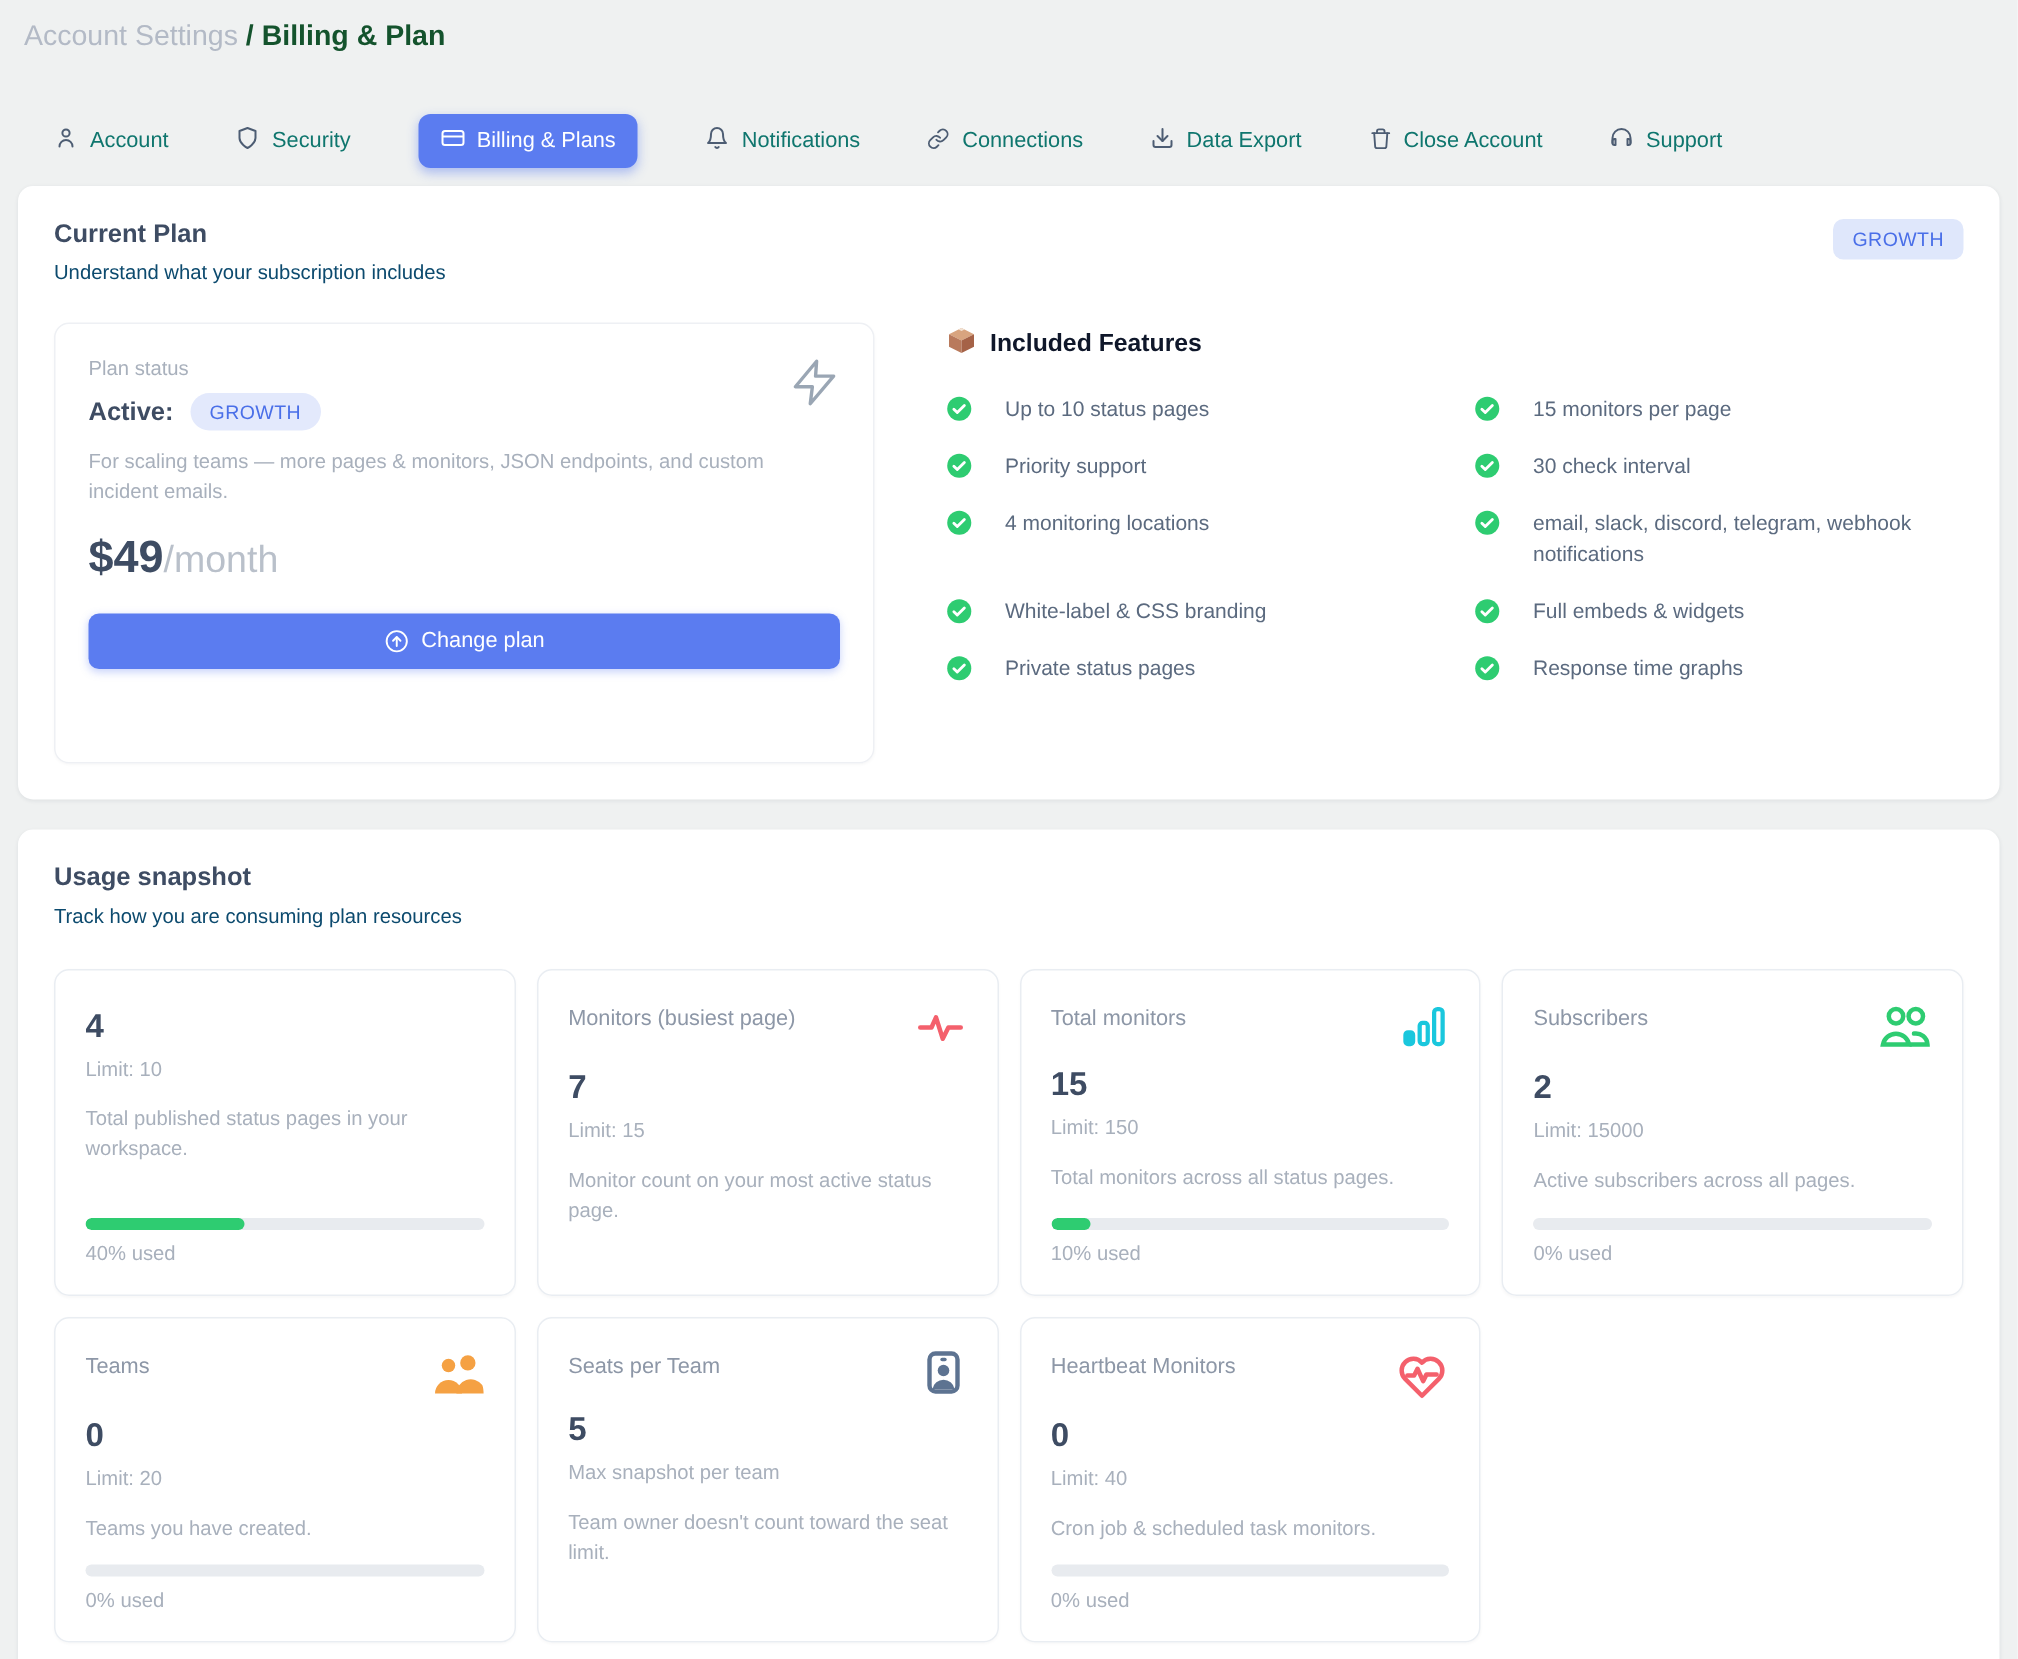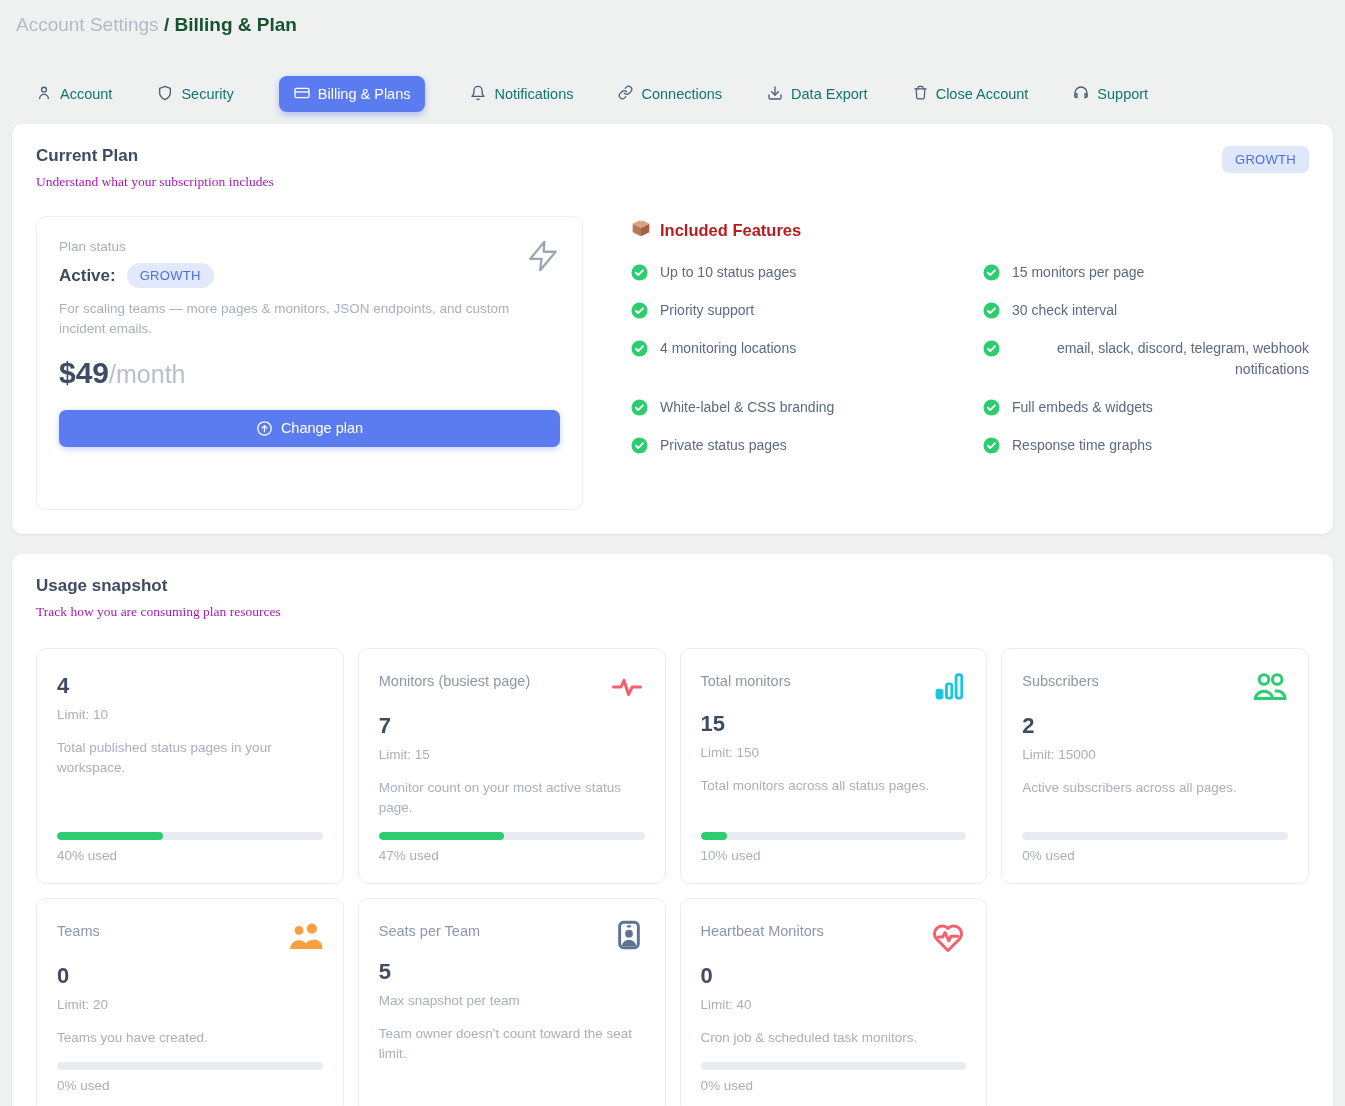--- a/index.html
+++ b/index.html
@@ -14,42 +14,42 @@
   
   .tabs { display:flex; align-items:center; gap:45px; margin-top:40px; padding-left:24px; }
   .tab { display:inline-flex; align-items:center; gap:8px; height:36px; font-size:14.5px; color:#0f766e; cursor:pointer; white-space:nowrap; }
   .tab svg { flex:none; }
   .tab.active { background:#5b7cf0; color:#fff; padding:0 15px; border-radius:8px; box-shadow:0 3px 7px rgba(91,124,240,.45); }
 
   
   .panel { background:#fff; border-radius:10px; margin-top:12px; padding:22px 24px 24px; box-shadow:0 1px 3px rgba(25,39,62,.08); }
   .panel-head { display:flex; justify-content:space-between; align-items:flex-start; }
   .panel-title { font-size:17px; font-weight:700; color:#3e4c63; }
-  .panel-sub { margin-top:8px; font-size:13.5px; color:#a21caf;font-family:Liberation Serif, serif; }
+  .panel-sub { margin-top:8px; font-size:13.5px; color:#0c4a6e; }
   .plan-badge { background:#dfe7fb; color:#4a6fe8; font-size:13px; padding:6px 13px; border-radius:7px; letter-spacing:.3px; }
 
   
   .plan-row { display:flex; gap:48px; margin-top:26px; }
   .status-card { position:relative; flex:none; width:547px; border:1px solid #eef0f4; border-radius:10px; padding:22px 22px 62px; box-shadow:0 1px 2px rgba(0,0,0,.03); }
   .status-card .zap { position:absolute; top:22px; right:22px; }
   .muted-label { font-size:13.5px; color:#a8b0bc; }
   .active-row { display:flex; align-items:center; gap:11px; margin-top:9px; }
   .active-word { font-size:17px; font-weight:700; color:#3e4c63; }
   .pill { background:#e3e9fc; color:#4a6fe8; font-size:13px; padding:5px 13px; border-radius:13px; letter-spacing:.3px; }
   .plan-desc { margin-top:11px; font-size:13.5px; line-height:1.5; color:#a8b0bc; padding-right:46px; }
   .price-row { margin-top:16px; }
   .price { font-size:30px; font-weight:700; color:#3e4c63; }
   .period { font-size:25px; color:#b9c0ca; }
   .change-btn { margin-top:20px; width:100%; height:37px; background:#5b7cf0; border:none; border-radius:7px; color:#fff; font-size:14.5px; font-family:inherit; display:flex; align-items:center; justify-content:center; gap:8px; cursor:pointer; box-shadow:0 2px 6px rgba(91,124,240,.35); }
 
   .features { flex:1; padding-top:2px; }
   .features-head { display:flex; align-items:center; gap:9px; }
-  .features-title { font-size:16.5px; font-weight:700; color:#b91c1c; }
+  .features-title { font-size:16.5px; font-weight:700; color:#0f172a; }
   .features-grid { margin-top:20px; display:grid; grid-template-columns:1fr 1fr; column-gap:26px; row-gap:17px; }
-  .feature { display:flex; align-items:flex-start; gap:12px; font-size:14px; color:#5b6a7f; line-height:1.5;text-align:right; }
+  .feature { display:flex; align-items:flex-start; gap:22px; font-size:14px; color:#5b6a7f; line-height:1.5; }
   .feature svg { flex:none; margin-top:2px; }
 
   
   .usage-panel { margin-top:20px; }
   .usage-grid { margin-top:28px; display:grid; grid-template-columns:repeat(4,1fr); gap:14px; }
   .usage-card { border:1px solid #e9edf2; border-radius:10px; padding:20px; min-height:218px; display:flex; flex-direction:column; box-shadow:0 1px 2px rgba(0,0,0,.03); }
   .usage-grid .usage-card:nth-child(n+5) { min-height:198px; }
   .uc-head { display:flex; justify-content:space-between; align-items:flex-start; }
   .uc-title { font-size:14.5px; color:#8d97a7; padding-top:4px; }
   .uc-value { margin-top:4px; font-size:22px; font-weight:700; color:#3e4c63; }
@@ -274,26 +274,20 @@
       <div class="usage-card">
         <div class="uc-head">
           <div class="uc-title">Monitors (busiest page)</div>
           <span><svg width="36" height="36" viewBox="0 0 24 24" fill="none" stroke="#f4606c" stroke-width="2" stroke-linecap="round" stroke-linejoin="round">
                 <polyline points="3 12 8 12 10 7.5 13 17 15.5 12 21 12"></polyline>
               </svg></span>
         </div>
         <div class="uc-value">7</div>
         <div class="uc-limit">Limit: 15</div>
         <div class="uc-desc">Monitor count on your most active status page.</div>
-        <div class="uc-progress">
-          <div class="track">
-              <div class="fill" style="width: 47%;"></div>
-            </div>
-          <div class="uc-pct">47% used</div>
-        </div>
       </div>
 
       <div class="usage-card">
         <div class="uc-head">
           <div class="uc-title">Total monitors</div>
           <span><svg width="34" height="34" viewBox="0 0 24 24" fill="none" stroke="#1ac7dd" stroke-width="2">
                 <rect x="3.5" y="15" width="3.6" height="5.5" rx="1.2" fill="#1ac7dd"></rect>
                 <rect x="10.2" y="10.5" width="3.8" height="10" rx="1.4"></rect>
                 <rect x="17" y="4" width="4" height="16.5" rx="1.6"></rect>
               </svg></span>

